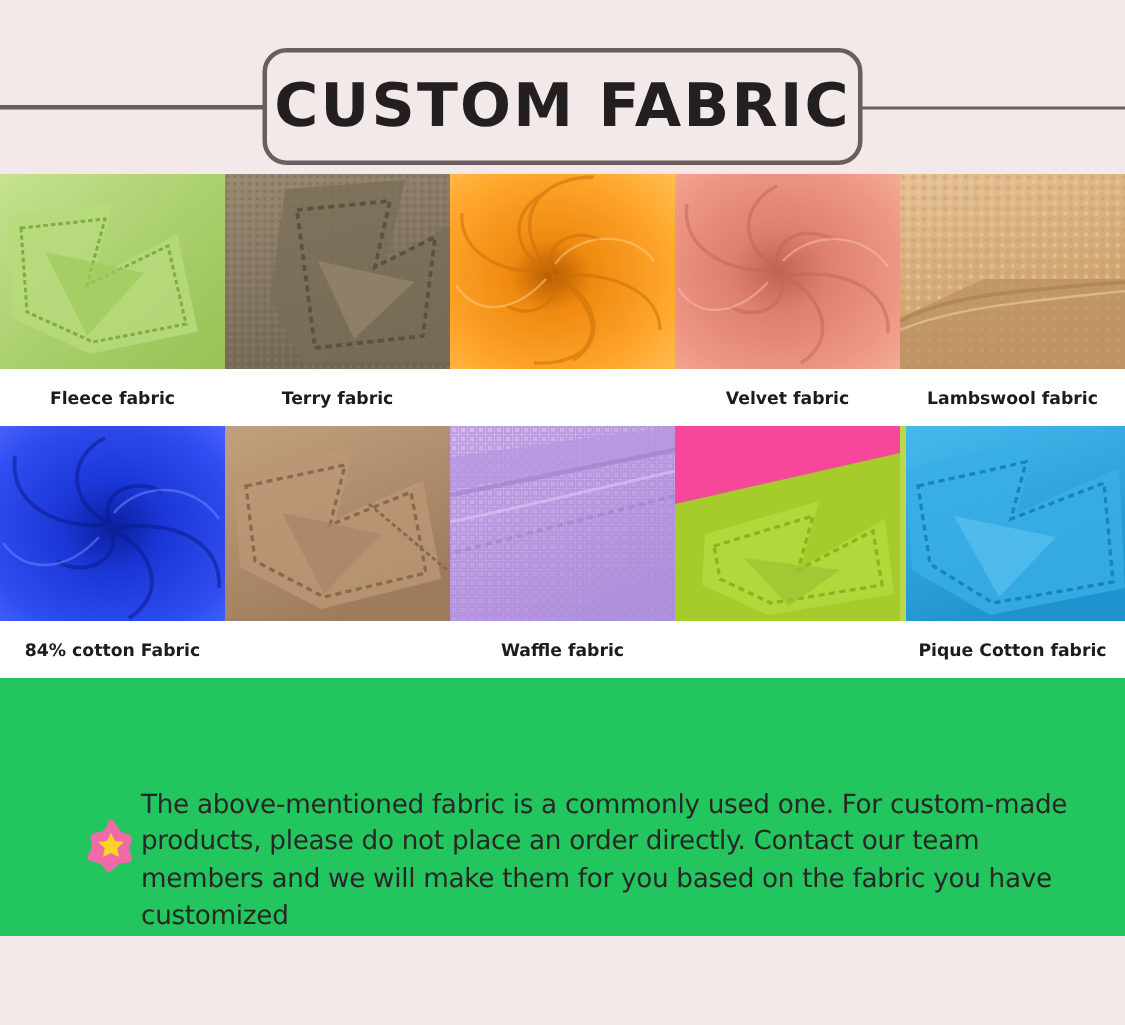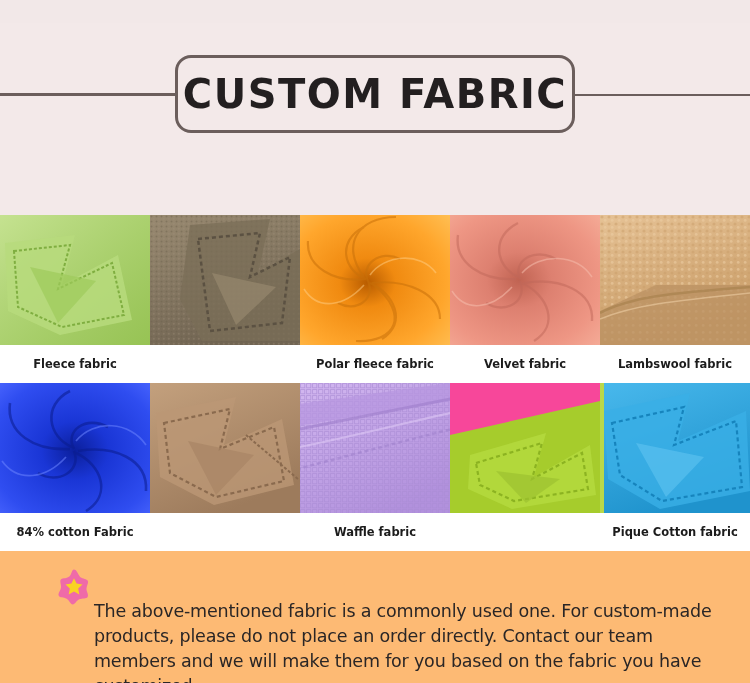--- a/index.html
+++ b/index.html
@@ -16,23 +16,22 @@
   .page {
     position: relative;
     width: 750px;
     height: 683px;
     background: #f2e8e8;
   }
 
   
   .header {
     position: relative;
-    height: 192px;
+    height: 116px;
     background: #f3e9e9;
-    margin-top: 23px;
   }
   .header-rule {
     position: absolute;
     left: 0;
     right: 0;
     top: 70px;
     height: 3px;
     background: #6b5e5c;
   }
   .header-rule.thin {
@@ -101,26 +100,26 @@
     font-weight: 700;
     color: #1c1c1c;
     font-family: "DejaVu Sans", sans-serif;
     line-height: 1.1;
     padding: 0 3px;
   }
 
   
   .note {
     position: relative;
-    background: #fdba74;
+    background: #22c55e;
     height: 172px;
     box-sizing: border-box;
     padding: 24px 18px 0 52px;
     display: flex;
-    align-items: center;
+    align-items: flex-end;
   }
   .star-wrap {
     position: absolute;
     left: 54px;
     top: 544px;
     width: 40px;
     height: 40px;
     z-index: 4;
   }
   .note-text {
@@ -185,20 +184,23 @@
                 <rect width="5" height="5" fill="none"></rect>
                 <circle cx="1.5" cy="1.5" r="1" fill="#6b5f4c" opacity=".45"></circle>
                 <circle cx="3.8" cy="3.8" r="1" fill="#a2937a" opacity=".35"></circle>
               </pattern>
             </defs>
             <rect width="150" height="130" fill="url(#ptr)"></rect>
             <path d="M40 10 L120 4 L108 58 L150 34 L150 126 L52 126 L30 84 Z" fill="#7a6d57" opacity=".75"></path>
             <path d="M48 24 L110 18 L100 62 L140 42 L132 108 L60 116 Z" fill="none" stroke="#5b5142" stroke-width="2.5" stroke-dasharray="4 3"></path>
             <path d="M62 58 L126 72 L86 110 Z" fill="#9b8c71" opacity=".6"></path>
           </svg>
+        </div>
+        <div class="cap">
+          <span>Terry fabric</span>
         </div>
       </div>
 
       <div class="fab-cell">
         <div class="swatch">
           <svg class="tex" viewBox="0 0 150 130" preserveAspectRatio="none">
             <rect width="150" height="130" fill="#f99517"></rect>
             <defs>
               <radialGradient id="gpf" cx="0.45" cy="0.52" r="0.75">
                 <stop offset="0" stop-color="#b85c00"></stop>
@@ -216,23 +218,20 @@
               <path d="M66 64 C 34 68, 6 52, 8 26"></path>
               <path d="M72 68 C 106 64, 140 78, 140 104"></path>
               <path d="M64 62 C 40 30, 58 2, 96 2"></path>
               <path d="M74 70 C 110 100, 96 128, 56 126"></path>
             </g>
             <g stroke="#ffcf86" stroke-width="1.6" fill="none" opacity=".5">
               <path d="M70 60 C 84 40, 120 36, 136 58"></path>
               <path d="M64 70 C 44 92, 18 96, 4 74"></path>
             </g>
           </svg>
-        </div>
-        <div class="cap">
-          <span>Polar fleece fabric</span>
         </div>
       </div>
 
       <div class="fab-cell">
         <div class="swatch">
           <svg class="tex" viewBox="0 0 150 130" preserveAspectRatio="none">
             <rect width="150" height="130" fill="#e2806c"></rect>
             <defs>
               <radialGradient id="gvl" cx="0.46" cy="0.5" r="0.72">
                 <stop offset="0" stop-color="#c06352"></stop>

